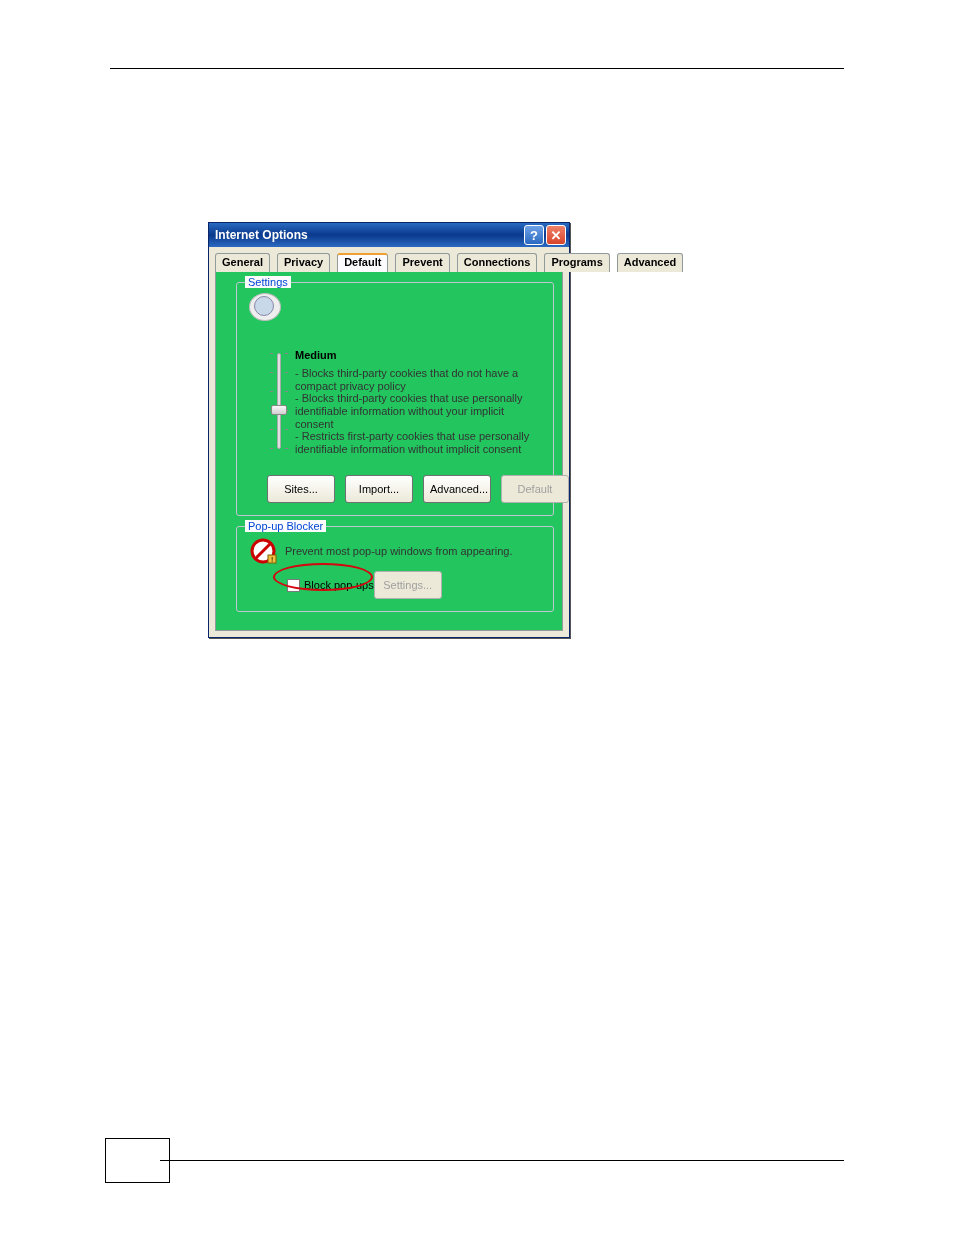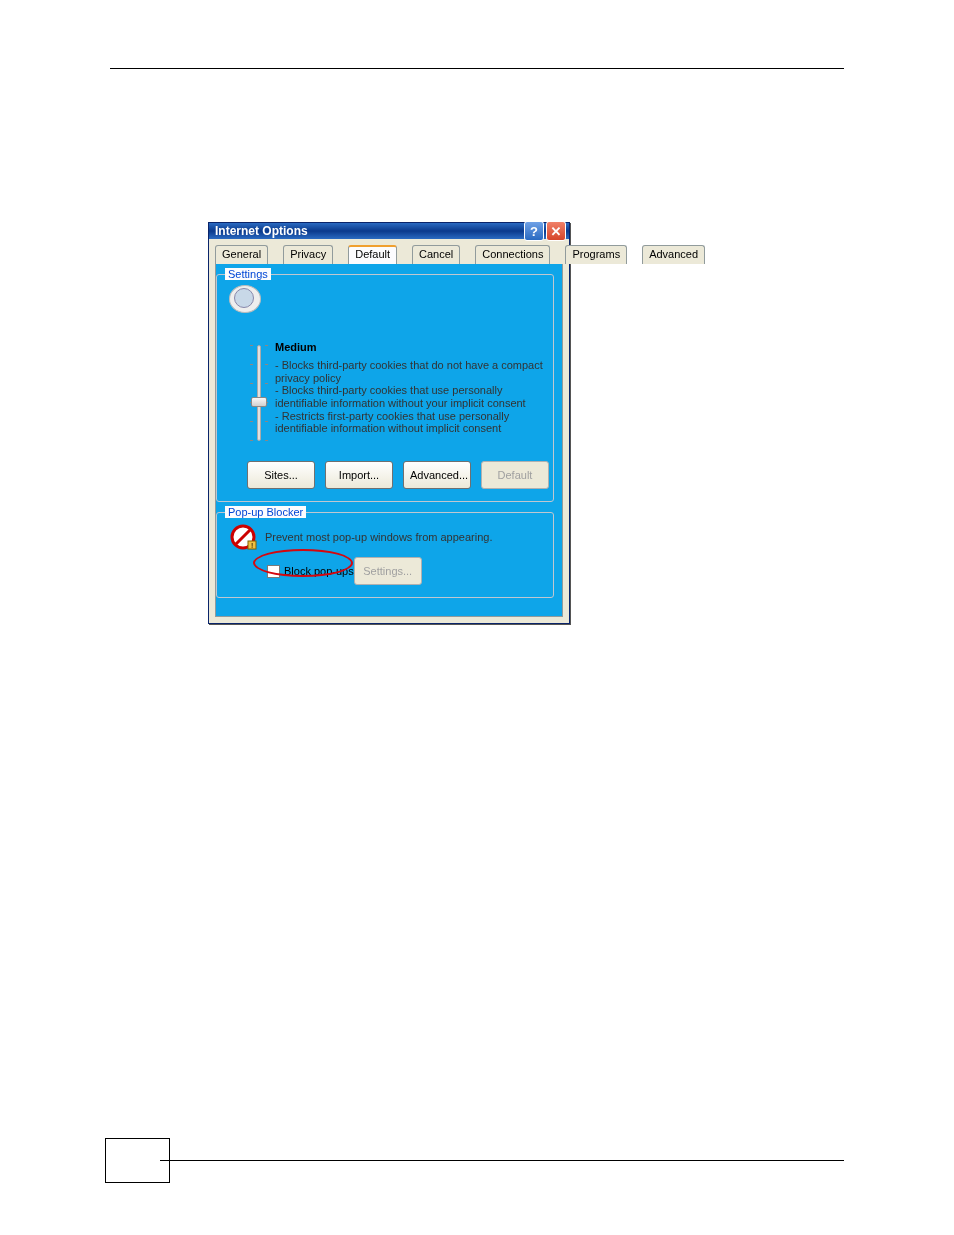--- a/index.html
+++ b/index.html
@@ -39,21 +39,21 @@
     .dialog {
       position: absolute;
       top: 222px;
       left: 208px;
       width: 362px;
       background: #ece9d8;
       border: 1px solid #0a246a;
       box-shadow: 1px 1px 0 #555;
     }
     .titlebar {
-      height: 16px;
+      height: 24px;
       background: linear-gradient(to bottom, #2a6ac1, #0a398c 50%, #2a6ac1);
       display: flex;
       align-items: center;
       padding: 0 3px 0 6px;
       color: #fff;
       font-weight: bold;
     }
     .titlebar-text { flex: 1; font-size: 12px; }
     .tb-btn {
       width: 20px;
@@ -67,21 +67,22 @@
       font-weight: bold;
       font-size: 13px;
       cursor: default;
     }
     .tb-help { background: linear-gradient(#6fa1e6,#2a6ac1); color:#fff; }
     .tb-close { background: linear-gradient(#f08068,#d6452b); color:#fff; }
 
     .tabs {
       display: flex;
       padding: 6px 6px 0 6px;
-      gap: 16px;
+      gap: 8px;
+      font-weight: bold;
     }
     .tab {
       background: #ece9d8;
       border: 1px solid #919b9c;
       border-bottom: none;
       border-radius: 3px 3px 0 0;
       padding: 2px 6px 3px 6px;
       font-size: 11px;
       position: relative;
       cursor: default;
@@ -89,24 +90,24 @@
     .tab + .tab { margin-left: -1px; }
     .tab.active {
       background: #fcfcfe;
       border-top: 2px solid #f0a030;
       z-index: 2;
       padding-top: 1px;
       padding-bottom: 4px;
     }
     .tab-panel {
       margin: 0 6px 6px 6px;
-      background: #0ea5e9;
+      background: #22c55e;
       border: 1px solid #919b9c;
       border-top: none;
-      padding: 10px 8px 8px 0;
+      padding: 10px 8px 8px 20px;
       position: relative;
     }
 
     .groupbox {
       border: 1px solid #c0c7d0;
       border-radius: 3px;
       margin-bottom: 10px;
       padding: 10px 8px 12px 8px;
       position: relative;
     }
@@ -252,21 +253,21 @@
   <div class="titlebar">
     <div class="titlebar-text">Internet Options</div>
     <div class="tb-btn tb-help">?</div>
     <div class="tb-btn tb-close">✕</div>
   </div>
 
   <div class="tabs">
     <div class="tab">General</div>
     <div class="tab">Privacy</div>
     <div class="tab active">Default</div>
-    <div class="tab">Cancel</div>
+    <div class="tab">Prevent</div>
     <div class="tab">Connections</div>
     <div class="tab">Programs</div>
     <div class="tab">Advanced</div>
   </div>
 
   <div class="tab-panel">
 
     <div class="groupbox">
       <div class="groupbox-title">Settings</div>
 

